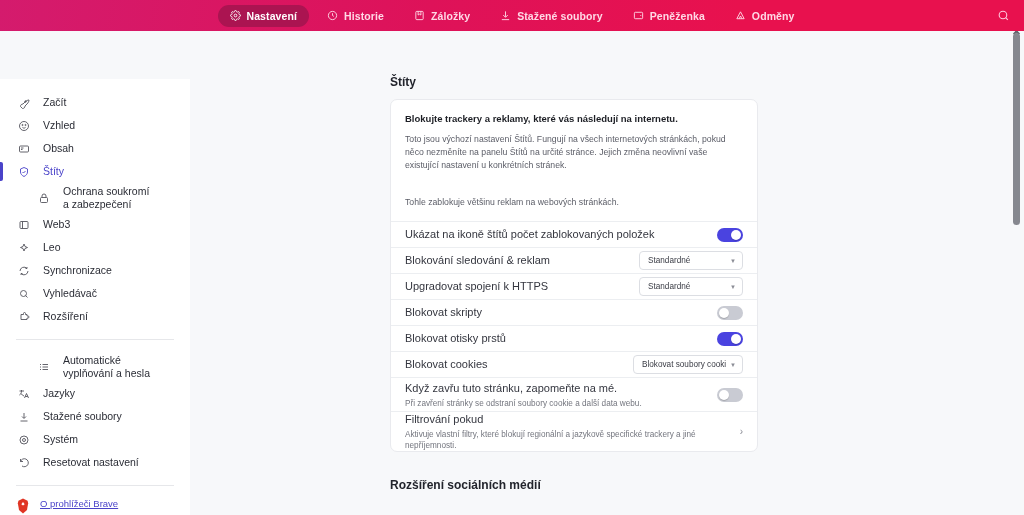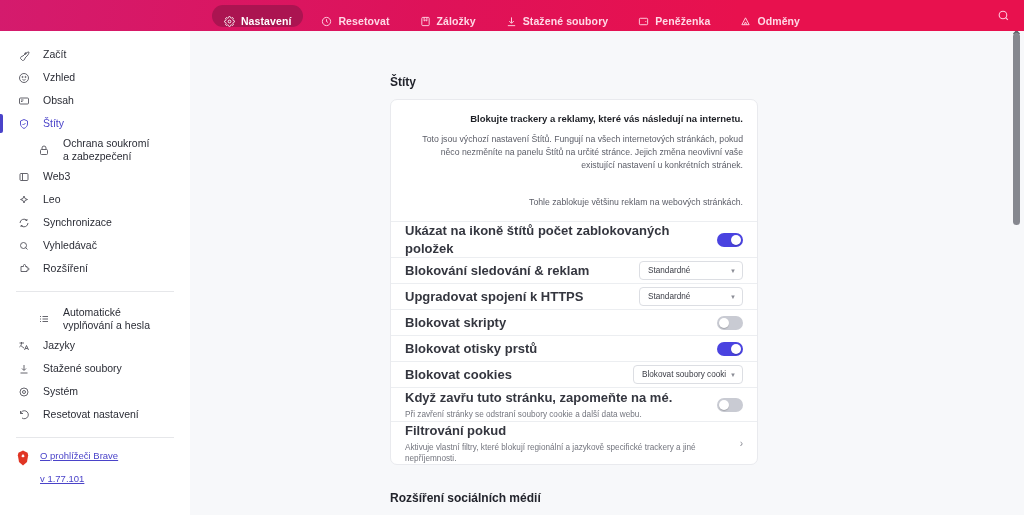--- a/index.html
+++ b/index.html
@@ -23,21 +23,21 @@
     justify-content: center;
     overflow: hidden;
   }
   .nav {
     display: flex;
     align-items: center;
     gap: 6px;
   }
   .nav-item {
     display: flex;
-    align-items: flex-end;
+    align-items: center;
     gap: 6px;
     height: 22px;
     padding: 0 12px;
     border-radius: 11px;
     color: #ffd9e6;
     font-size: 10.5px;
     font-weight: bold;
     letter-spacing: .1px;
     white-space: nowrap;
     cursor: pointer;
@@ -61,20 +61,21 @@
   .shell { display: flex; height: 484px; background: #f7f8fa; }
 
   
   .sidebar {
     width: 190px;
     background: #ffffff;
     padding: 12px 0 0 0;
     position: relative;
     flex: none;
     overflow: hidden;
+    margin-top: 48px;
   }
   .side-item {
     position: relative;
     display: flex;
     align-items: center;
     gap: 12px;
     padding: 0 14px 0 16px;
     min-height: 23px;
     margin-bottom: 0;
     height: 23px;
@@ -135,21 +136,21 @@
     font-weight: bold;
     color: #22242c;
     margin-bottom: 10px;
   }
   .card {
     background: #ffffff;
     border: 1px solid #e9eaee;
     border-radius: 7px;
     overflow: hidden;
   }
-  .intro { padding: 13px 14px 12px 14px; text-align: right; }
+  .intro { padding: 13px 14px 12px 14px; }
   .intro h3 {
     font-size: 9.5px;
     font-weight: bold;
     color: #1d1f25;
     margin-bottom: 9px;
   }
   .intro p {
     font-size: 8.7px;
     color: #5b5d67;
     line-height: 1.5;
@@ -161,21 +162,21 @@
     display: flex;
     align-items: center;
     justify-content: space-between;
     gap: 10px;
     padding: 0 14px;
     min-height: 26px;
     border-top: 1px solid #eceef1;
   }
   .row.tall { min-height: 34px; }
   .row-text { display: flex; flex-direction: column; gap: 2px; flex: 1; min-width: 0; }
-  .row-label { font-size: 13px; color: #34363f; line-height: 1.35; font-weight: bold; }
+  .row-label { font-size: 11px; color: #34363f; line-height: 1.35; }
   .row-sub { font-size: 8.2px; color: #74767f; line-height: 1.35; }
   .row.clickable { cursor: pointer; }
 
   
   .toggle {
     width: 26px; height: 14px;
     border-radius: 7px;
     background: #c9cbd3;
     position: relative;
     flex: none;
@@ -264,21 +265,21 @@
       <span>Nastavení</span>
     </div>
 
     <div class="nav-item">
       <span>
         <svg width="11" height="11" viewBox="0 0 24 24" fill="none" stroke="currentColor" stroke-width="2">
           <circle cx="12" cy="12" r="9"></circle>
             <path d="M12 7v5l3 2"></path>
         </svg>
       </span>
-      <span>Resetovat</span>
+      <span>Historie</span>
     </div>
 
     <div class="nav-item">
       <span>
         <svg width="11" height="11" viewBox="0 0 24 24" fill="none" stroke="currentColor" stroke-width="2">
           <rect x="4" y="3" width="16" height="18" rx="2"></rect>
             <path d="M9 3v8l3-2 3 2V3"></path>
         </svg>
       </span>
       <span>Záložky</span>

